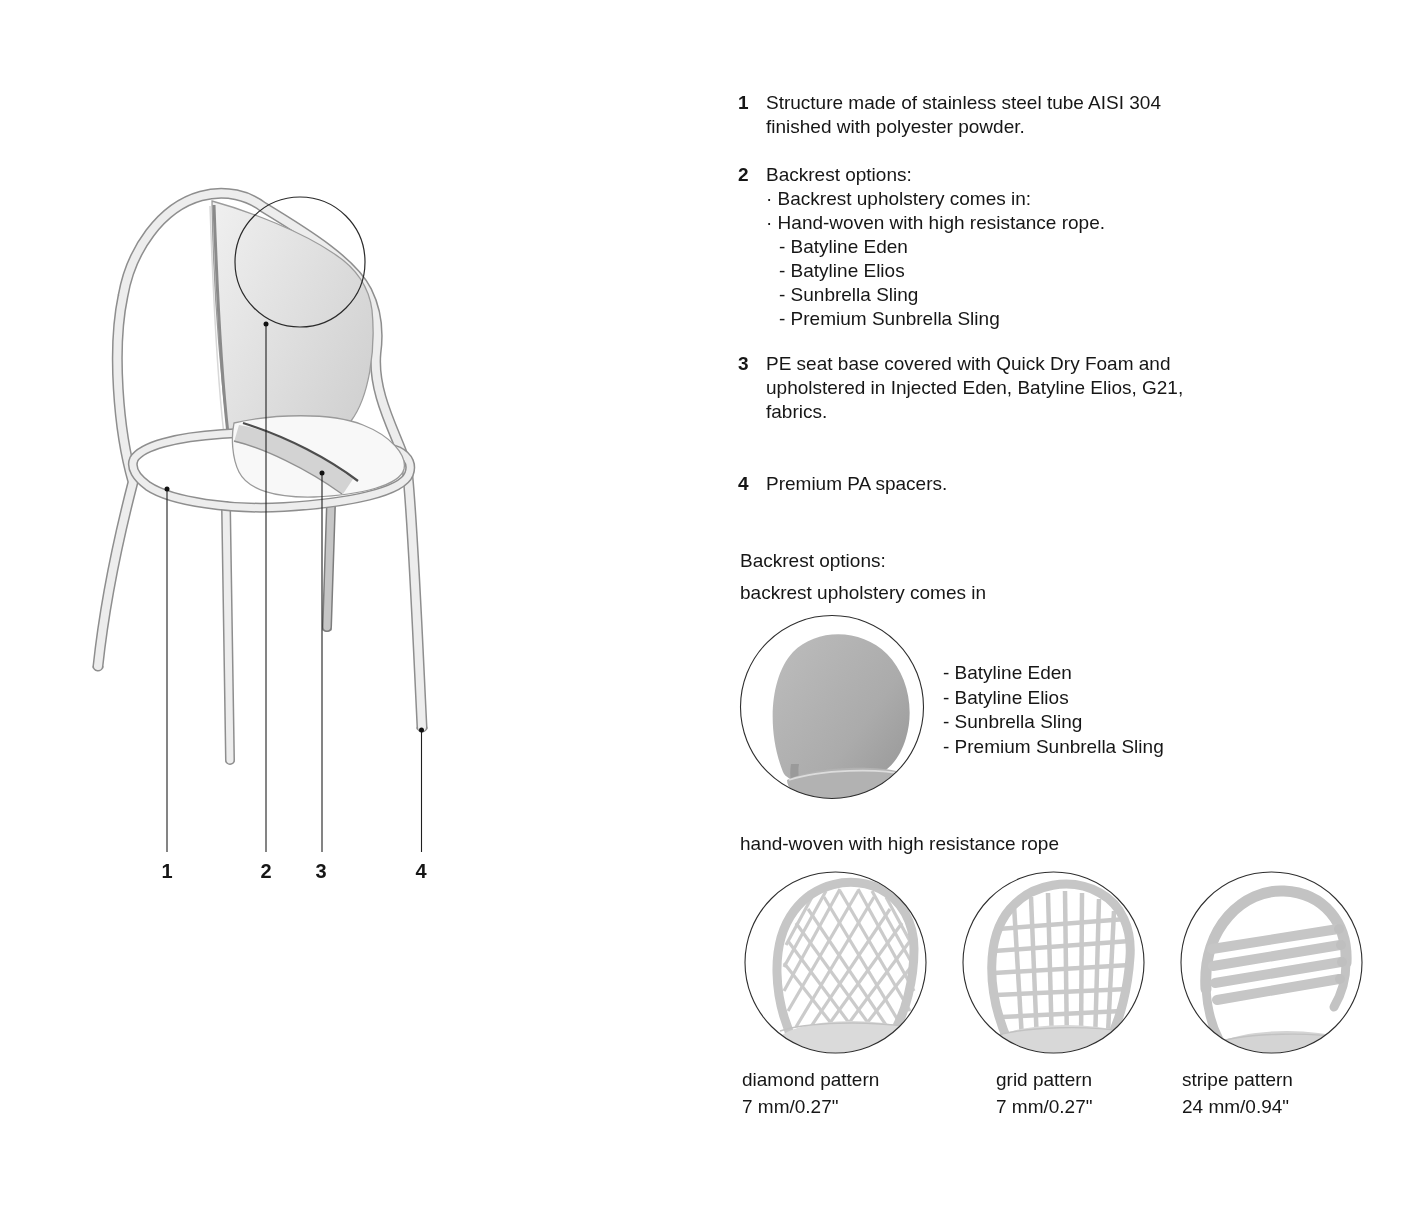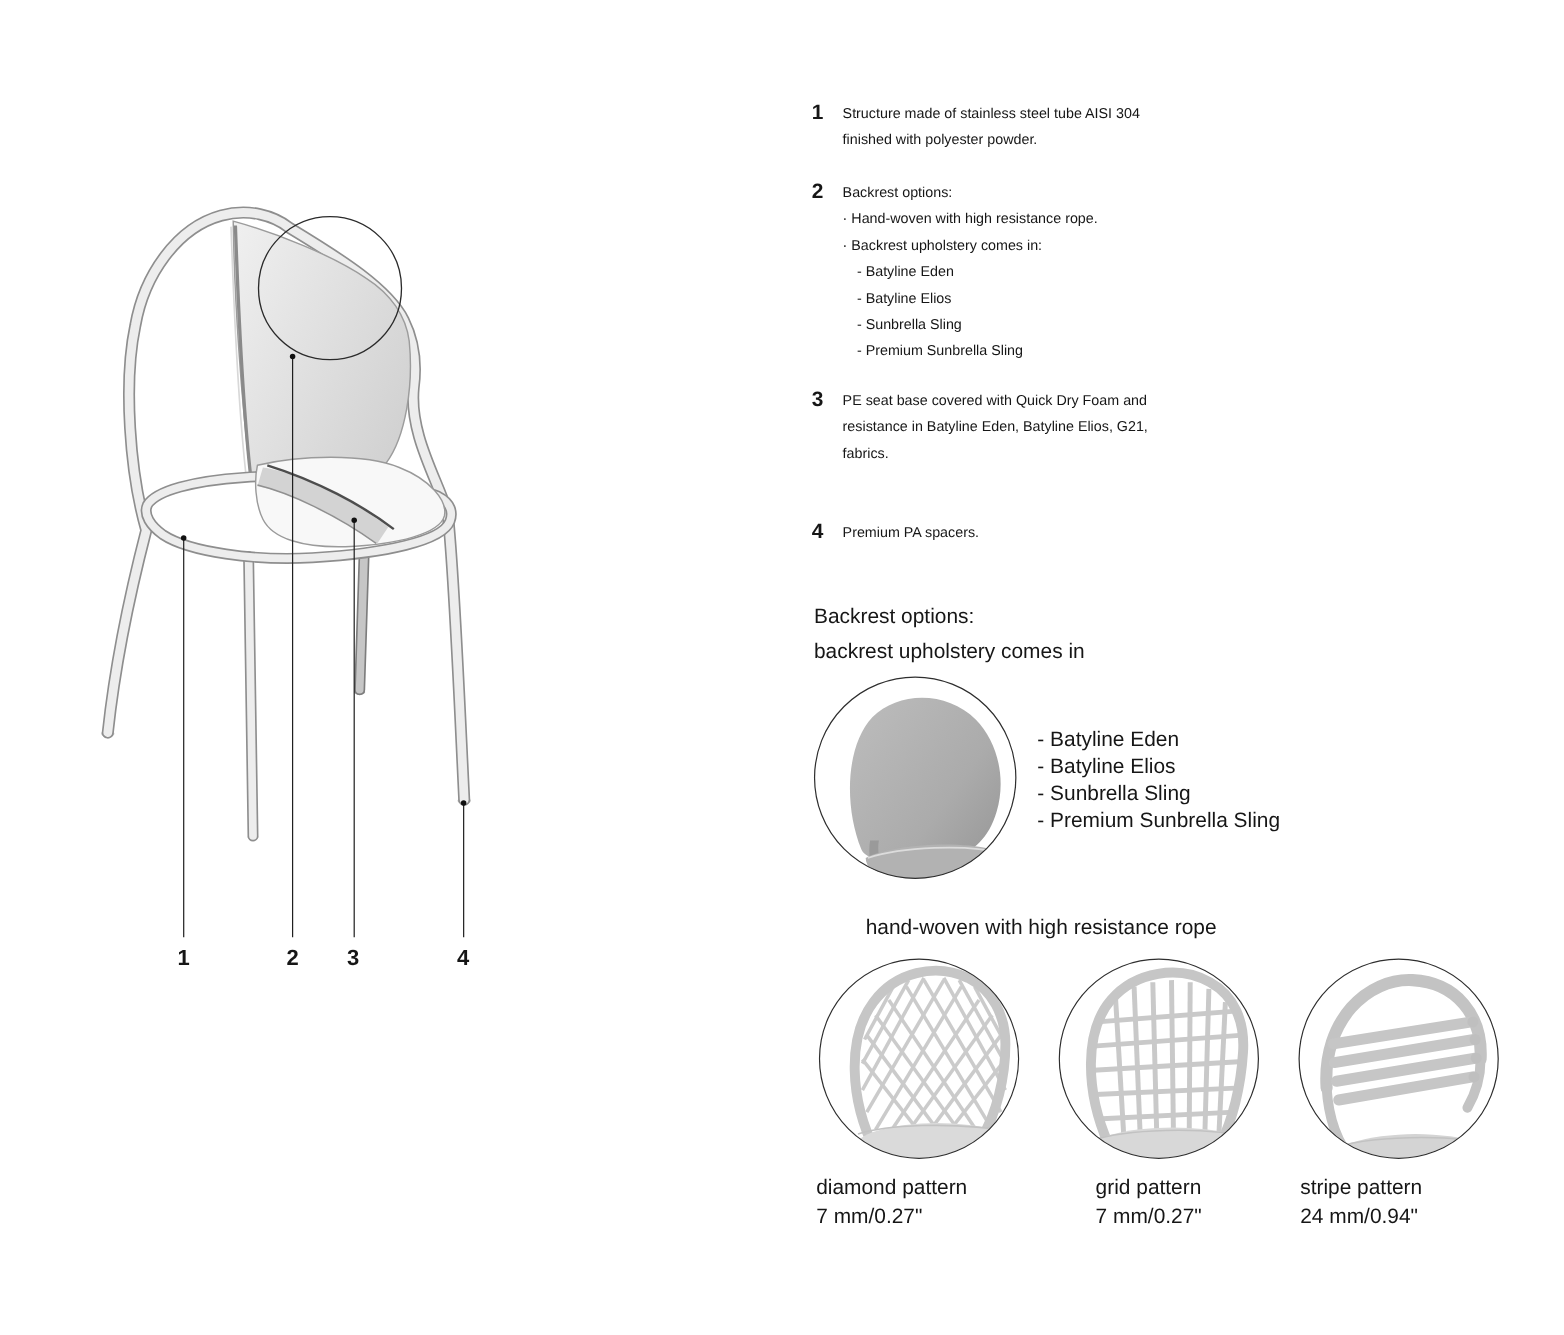--- a/index.html
+++ b/index.html
@@ -5,21 +5,21 @@
   * { margin:0; padding:0; box-sizing:border-box; }
   html,body { background:#ffffff; }
   .page {
     position:relative; width:1422px; height:1214px; background:#ffffff;
     font-family:"Liberation Sans","DejaVu Sans",sans-serif; color:#161616;
     overflow:hidden;
   }
   .abs { position:absolute; }
   .spec-item { position:absolute; left:738px; display:flex; }
   .spec-item .num { width:28px; font-weight:700; font-size:19px; line-height:24px; flex:0 0 28px; }
-  .spec-item .lines > div { font-size:13px; line-height:24px; white-space:nowrap; }
+  .spec-item .lines > div { font-size:19px; line-height:24px; white-space:nowrap; }
   .spec-item .lines > div.ind { padding-left:13px; }
   .heading { font-size:19px; line-height:24px; white-space:nowrap; }
   .opt-list > div { font-size:19px; line-height:24.5px; white-space:nowrap; }
   .caption { }
   .caption .cap-name { font-size:19px; line-height:27px; white-space:nowrap; }
   .caption .cap-size { font-size:19px; line-height:27px; white-space:nowrap; }
   .callout-num {
     position:absolute; transform:translateX(-50%);
     font-size:20px; line-height:22px; font-weight:700; color:#161616;
   }
@@ -88,34 +88,34 @@
     <div class="lines">
       <div>Structure made of stainless steel tube AISI 304</div>
       <div>finished with polyester powder.</div>
     </div>
   </div>
 
   <div class="spec-item" style="top:163px;">
     <span class="num">2</span>
     <div class="lines">
       <div>Backrest options:</div>
+      <div>· Backrest upholstery comes in:</div>
       <div>· Hand-woven with high resistance rope.</div>
-      <div>· Backrest upholstery comes in:</div>
       <div class="ind">- Batyline Eden</div>
       <div class="ind">- Batyline Elios</div>
       <div class="ind">- Sunbrella Sling</div>
       <div class="ind">- Premium Sunbrella Sling</div>
     </div>
   </div>
 
   <div class="spec-item" style="top:352px;">
     <span class="num">3</span>
     <div class="lines">
       <div>PE seat base covered with Quick Dry Foam and</div>
-      <div>resistance in Batyline Eden, Batyline Elios, G21,</div>
+      <div>upholstered in Injected Eden, Batyline Elios, G21,</div>
       <div>fabrics.</div>
     </div>
   </div>
 
   <div class="spec-item" style="top:472px;">
     <span class="num">4</span>
     <div class="lines">
       <div>Premium PA spacers.</div>
     </div>
   </div>
@@ -145,21 +145,21 @@
     </svg>
   </div>
 
   <div class="abs opt-list" style="left:943px; top:661px;">
     <div>- Batyline Eden</div>
     <div>- Batyline Elios</div>
     <div>- Sunbrella Sling</div>
     <div>- Premium Sunbrella Sling</div>
   </div>
 
-  <div class="abs heading" style="left:740px; top:832px;margin-left:47px;">hand-woven with high resistance rope</div>
+  <div class="abs heading" style="left:740px; top:832px;">hand-woven with high resistance rope</div>
 
   <div class="abs" style="left:744px; top:871px;">
     <svg viewBox="0 0 183 183" width="183" height="183">
       <defs>
           <clipPath id="cA">
             <circle cx="91.5" cy="91.5" r="90"></circle>
           </clipPath>
         </defs>
       <g clip-path="url(#cA)" stroke="#cbcbcb" stroke-width="3.2" fill="none">
         <path d="M40,120 L96,18"></path>

